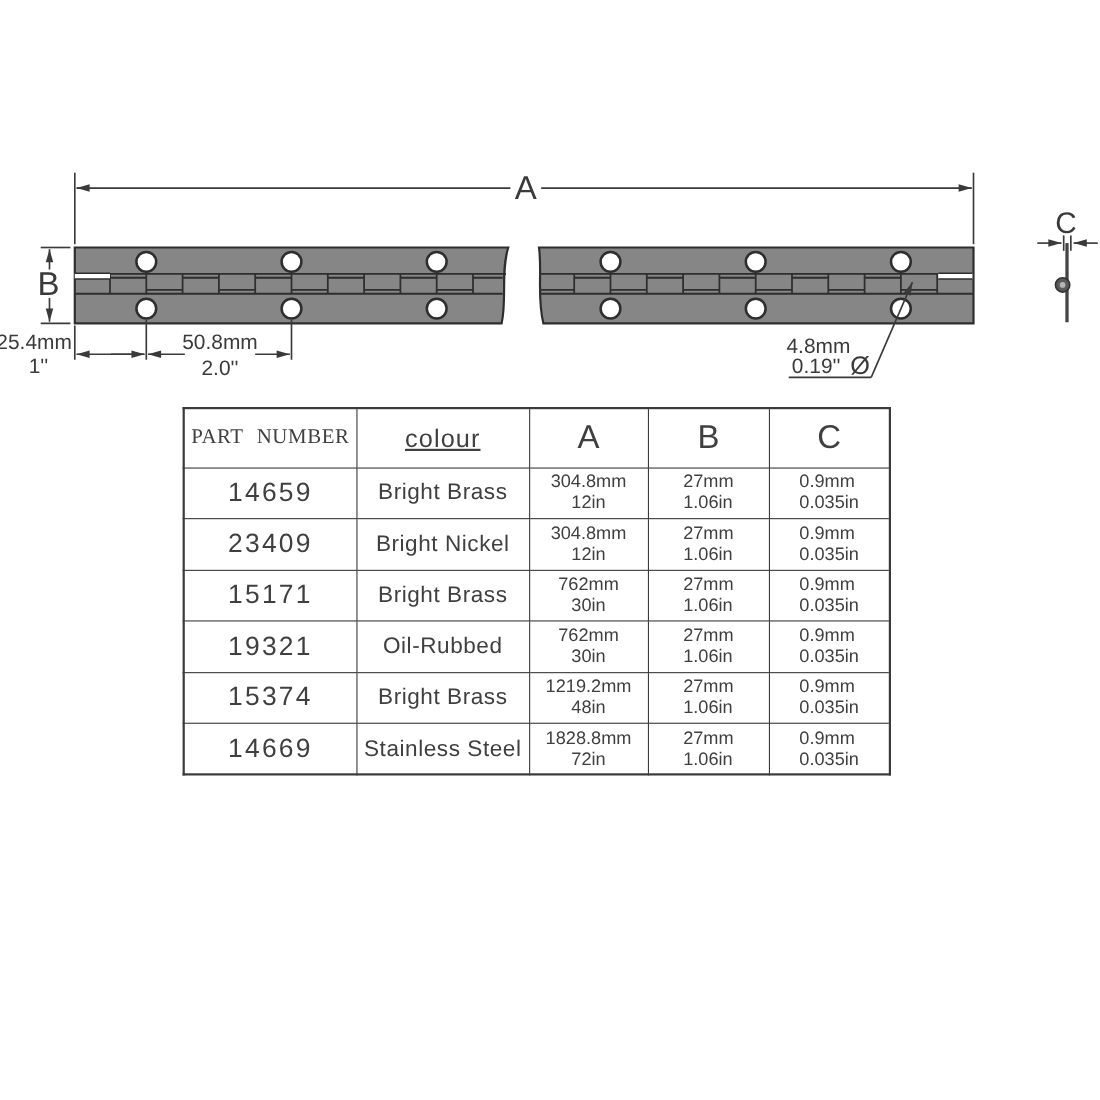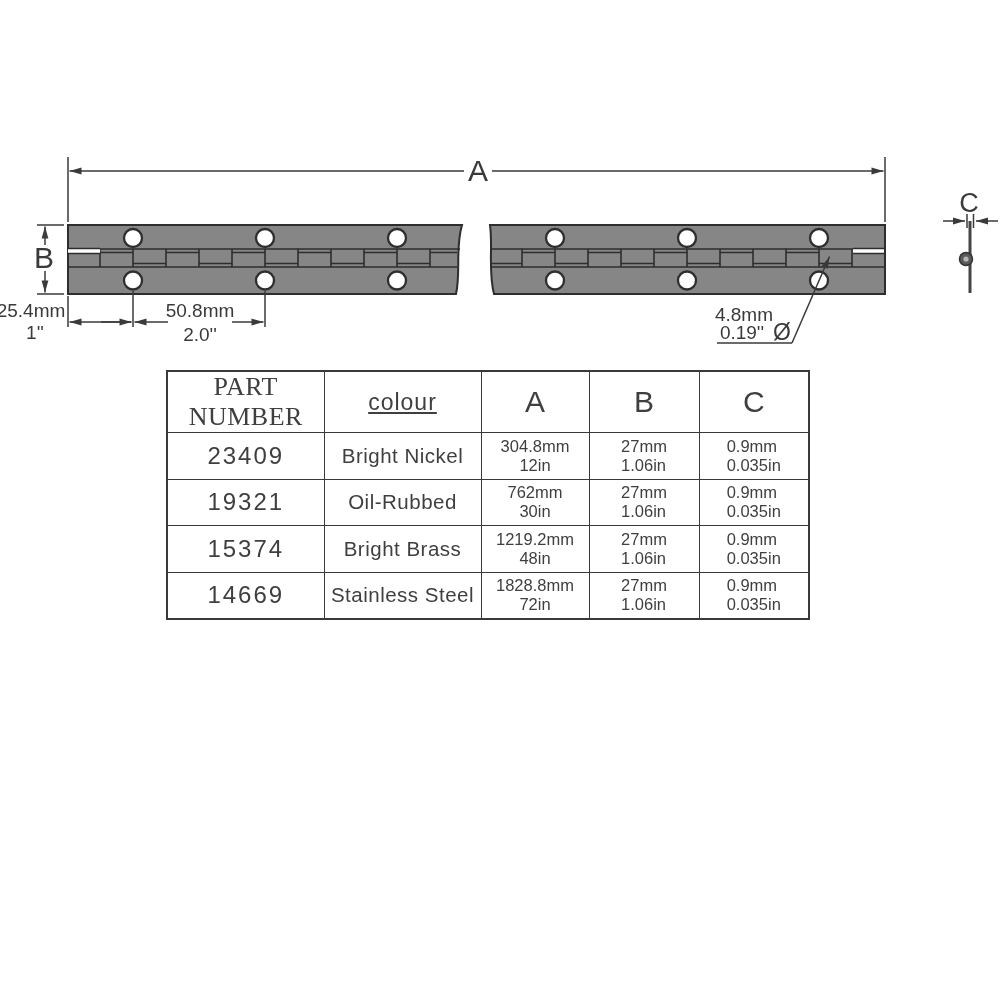--- a/index.html
+++ b/index.html
@@ -18,21 +18,21 @@
     position:absolute; left:166px; top:370px;
     border-collapse:collapse; table-layout:fixed;
     border:2.5px solid #3a3a3a; color:#3f3f3f; background:#fff;
   }
   table.parts th, table.parts td {
     border:1.8px solid #3a3a3a; text-align:center; vertical-align:middle; padding:0;
     font-weight:normal; overflow:hidden;
   }
   thead tr { height:54px; }
   tbody tr { height:46.5px; }
-  .th-part  { font-family:"Liberation Serif", serif; font-size:26px; letter-spacing:0.5px; word-spacing:7px; }
+  .th-part  { font-family:"Liberation Serif", serif; font-size:19px; letter-spacing:0.5px; word-spacing:7px; }
   .th-colour{ font-size:23px; letter-spacing:1px;text-decoration:underline; }
   .th-dim   { font-size:30px; }
   .cell-part  { font-size:24px; letter-spacing:2px; }
   .cell-colour{ font-size:20.5px; letter-spacing:0.5px; }
   .cell-dim   { font-size:16.5px; line-height:19px; }
   .dimblock   { display:inline-block; text-align:left; }
 </style>
 </head>
 <body>
 
@@ -148,30 +148,50 @@
       <tr>
         <th class="th-part">PART NUMBER</th>
         <th class="th-colour">colour</th>
         <th class="th-dim">A</th>
         <th class="th-dim">B</th>
         <th class="th-dim">C</th>
       </tr>
     </thead>
     <tbody>
         <tr>
+          <td class="cell-part">14659</td>
+          <td class="cell-colour">Bright Brass</td>
+          <td class="cell-dim">
+            <div>304.8mm</div>
+            <div>12in</div>
+          </td>
+          <td class="cell-dim"><span class="dimblock"><div>27mm</div><div>1.06in</div></span></td>
+          <td class="cell-dim"><span class="dimblock"><div>0.9mm</div><div>0.035in</div></span></td>
+        </tr>
+        <tr>
           <td class="cell-part">23409</td>
           <td class="cell-colour">Bright Nickel</td>
           <td class="cell-dim">
             <div>304.8mm</div>
             <div>12in</div>
           </td>
           <td class="cell-dim"><span class="dimblock"><div>27mm</div><div>1.06in</div></span></td>
           <td class="cell-dim"><span class="dimblock"><div>0.9mm</div><div>0.035in</div></span></td>
         </tr>
         <tr>
+          <td class="cell-part">15171</td>
+          <td class="cell-colour">Bright Brass</td>
+          <td class="cell-dim">
+            <div>762mm</div>
+            <div>30in</div>
+          </td>
+          <td class="cell-dim"><span class="dimblock"><div>27mm</div><div>1.06in</div></span></td>
+          <td class="cell-dim"><span class="dimblock"><div>0.9mm</div><div>0.035in</div></span></td>
+        </tr>
+        <tr>
           <td class="cell-part">19321</td>
           <td class="cell-colour">Oil-Rubbed</td>
           <td class="cell-dim">
             <div>762mm</div>
             <div>30in</div>
           </td>
           <td class="cell-dim"><span class="dimblock"><div>27mm</div><div>1.06in</div></span></td>
           <td class="cell-dim"><span class="dimblock"><div>0.9mm</div><div>0.035in</div></span></td>
         </tr>
         <tr>

